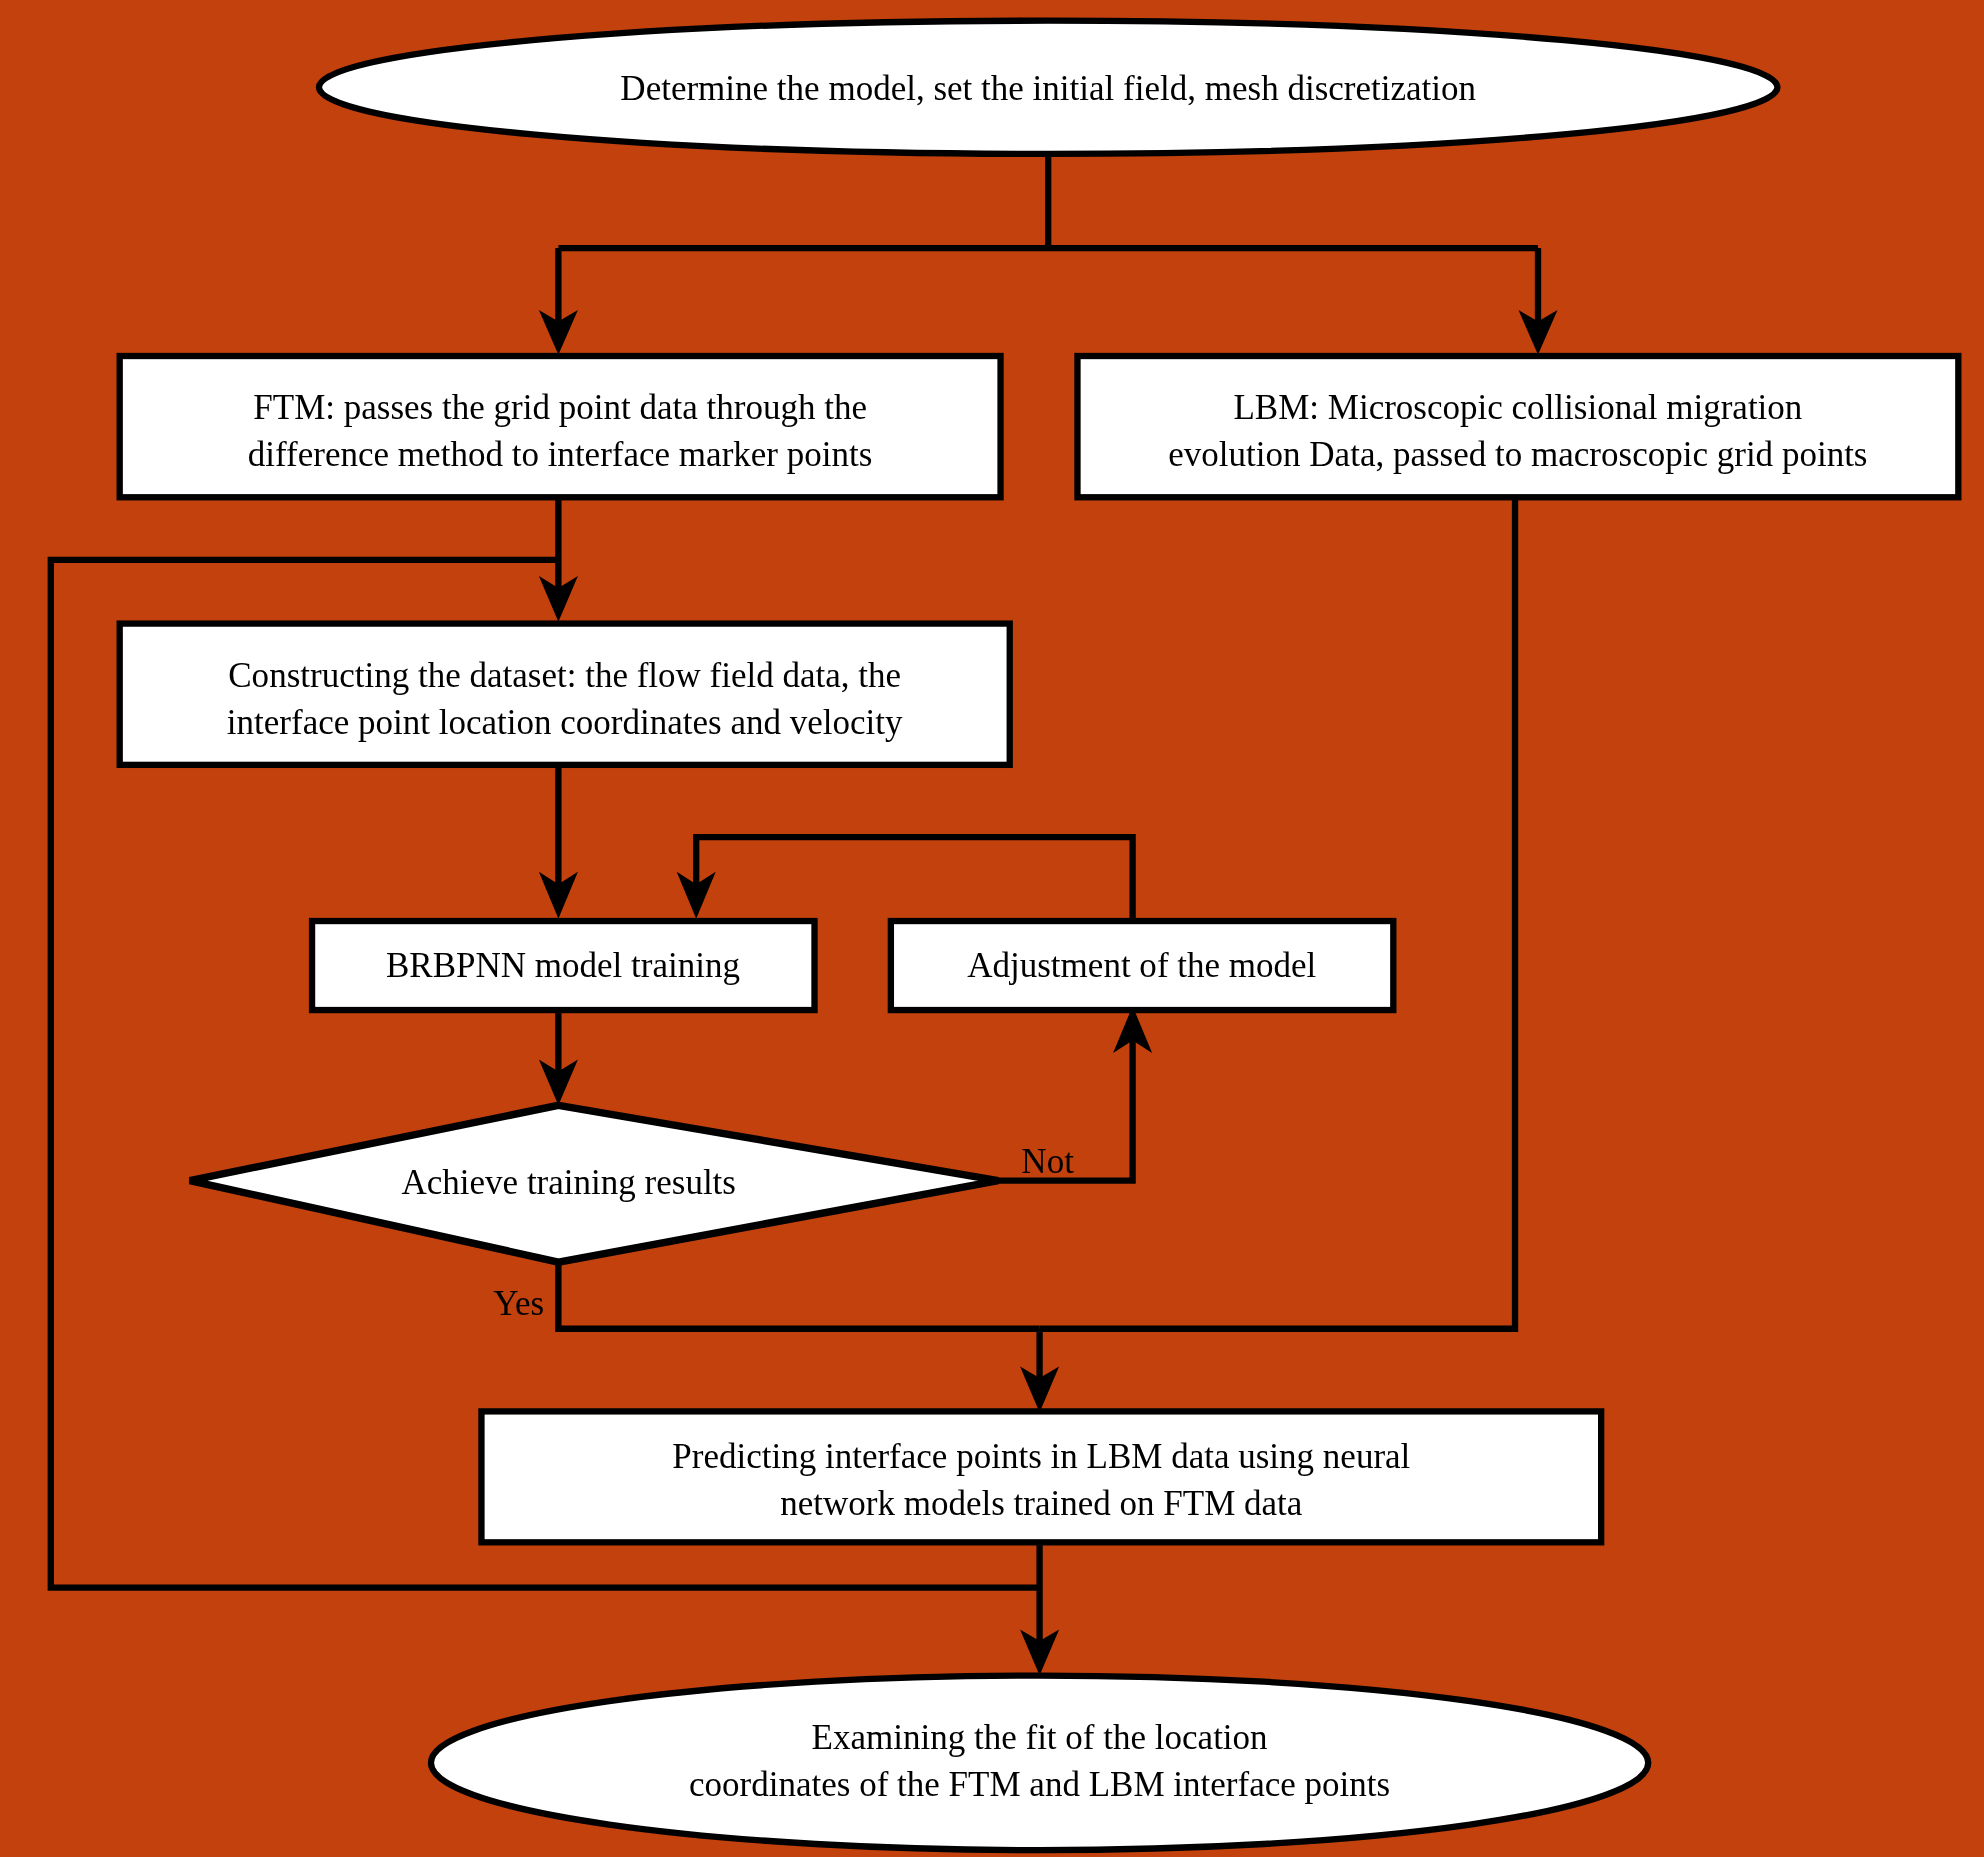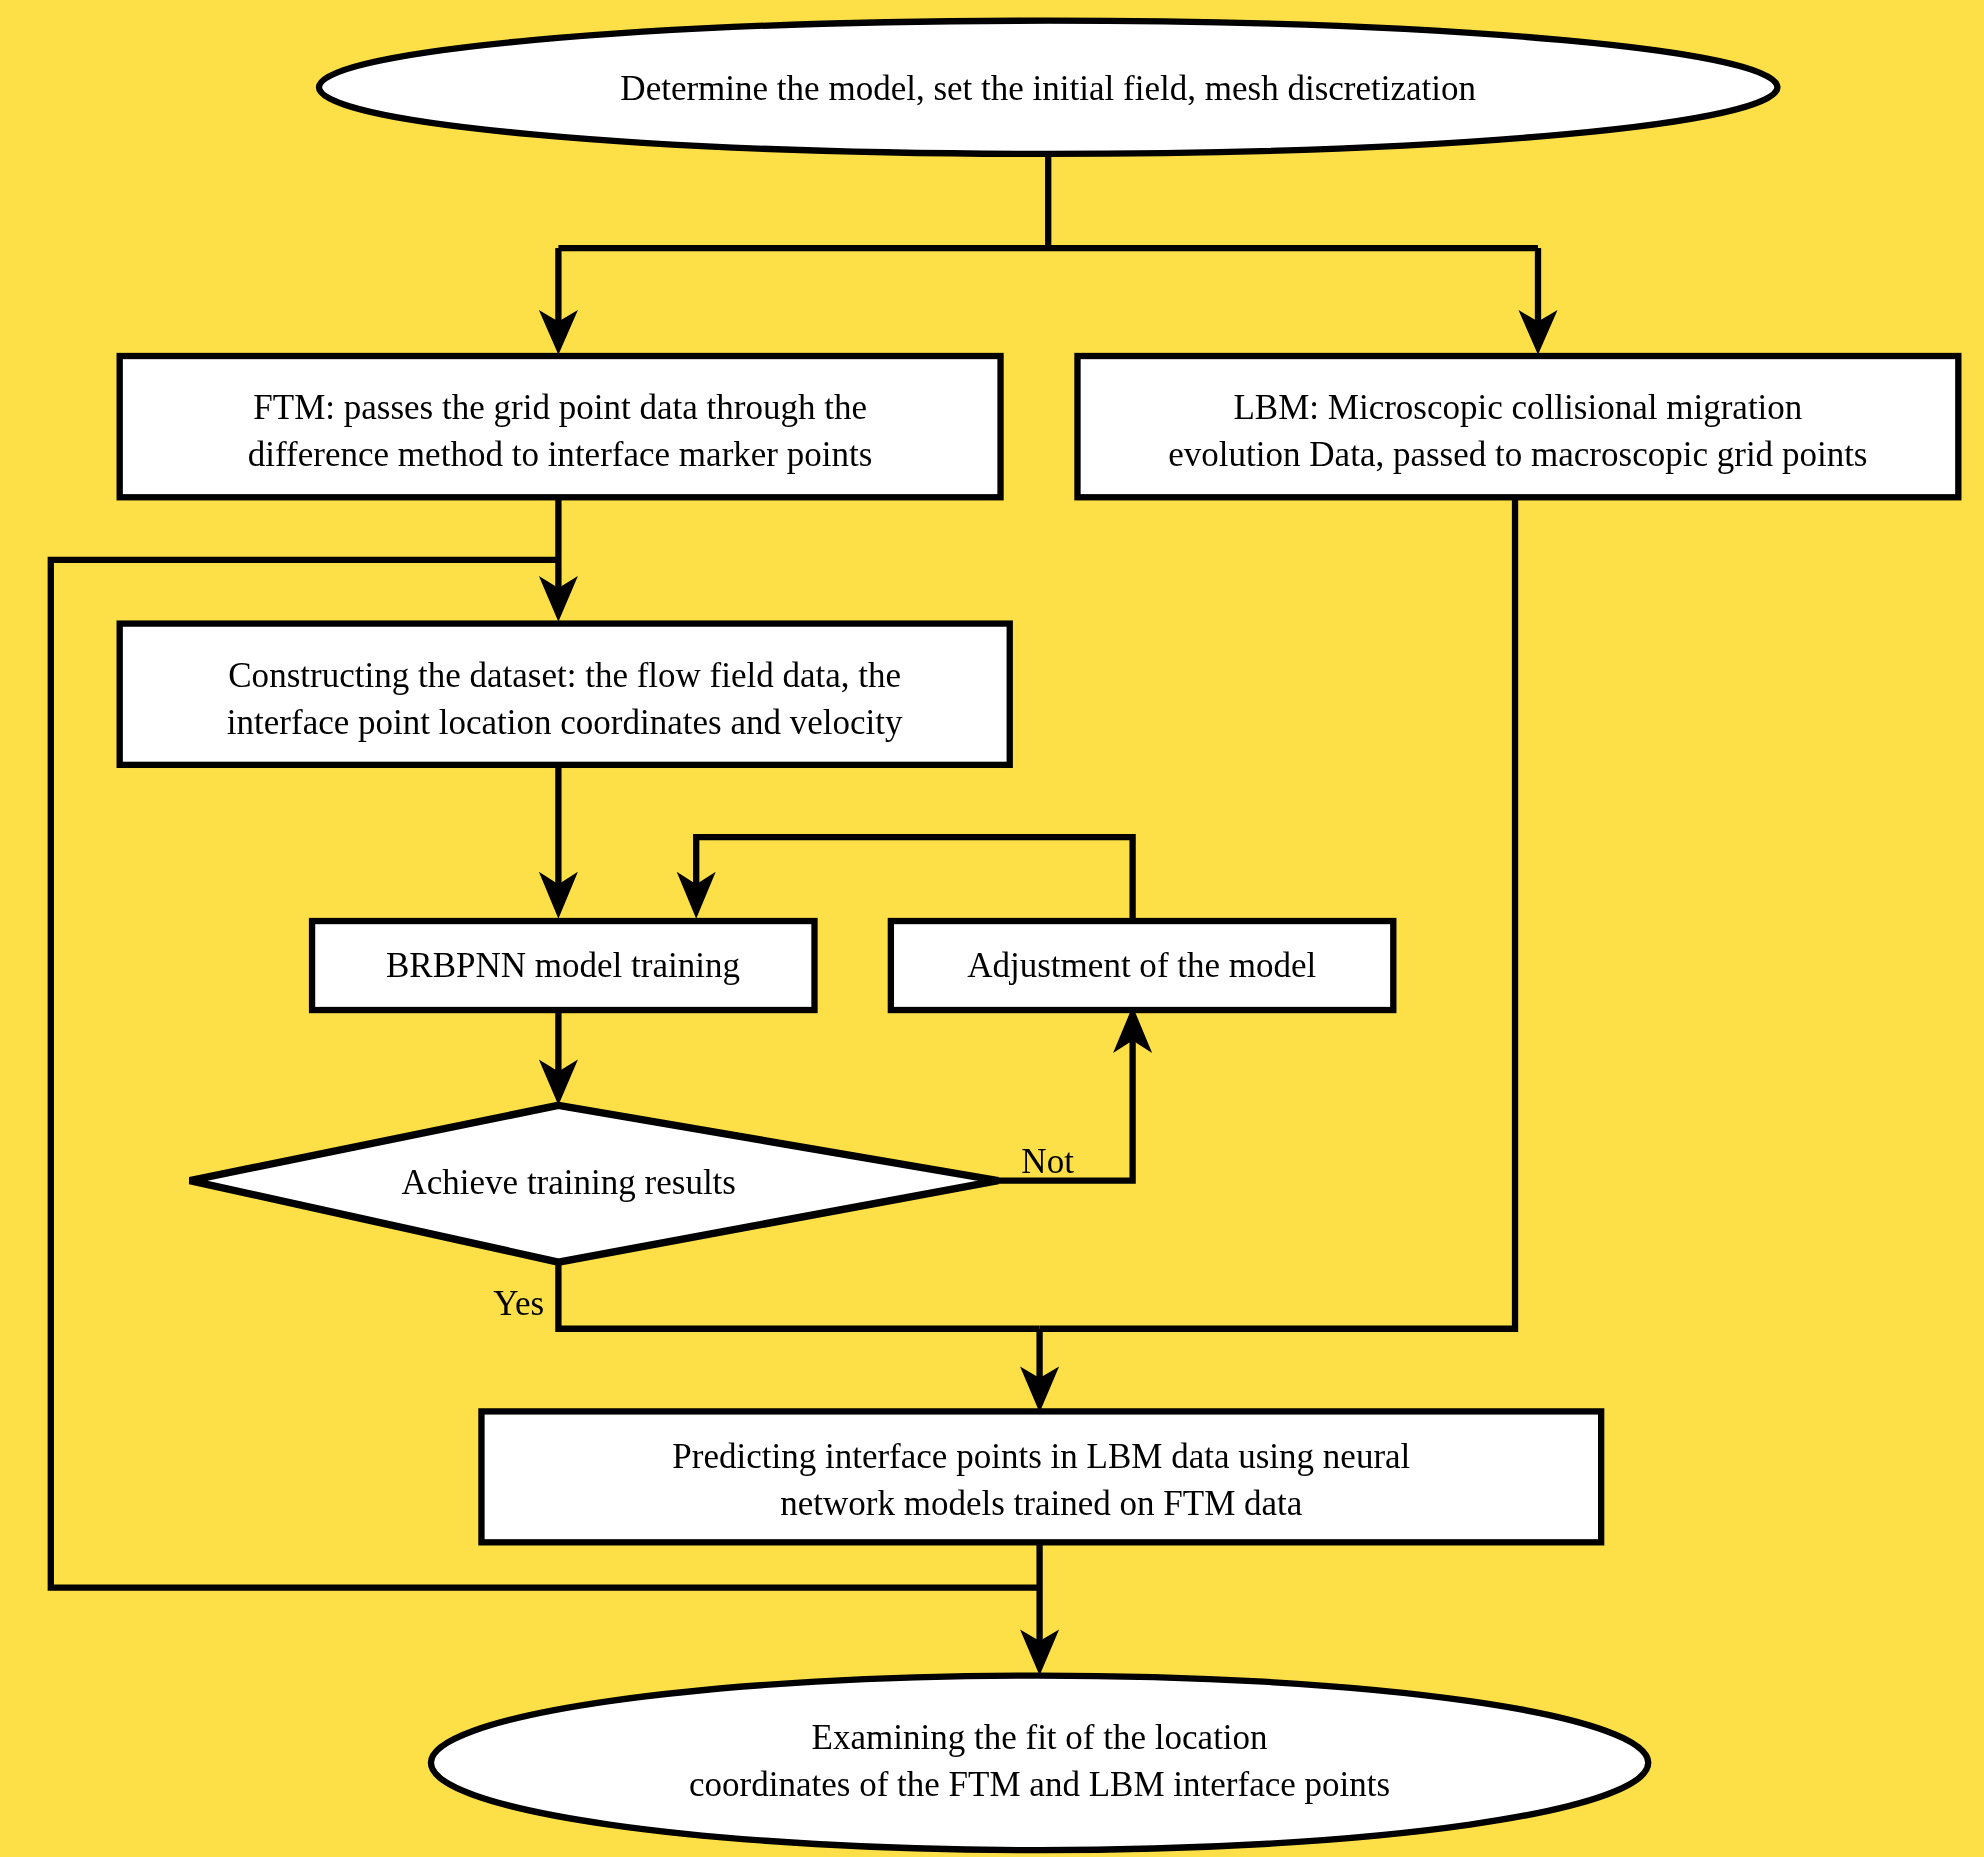--- a/index.html
+++ b/index.html
@@ -4,21 +4,21 @@
 <style>
   html, body {
     margin: 0;
     padding: 0;
     background: #ffffff;
   }
   #flowchart-root {
     position: relative;
     width: 1985px;
     height: 1857px;
-    background: #fde047;
+    background: #c2410c;
     font-family: "Liberation Serif", "DejaVu Serif", serif;
     overflow: hidden;
   }
   svg.fc {
     position: absolute;
     top: 0;
     left: 0;
     width: 1985px;
     height: 1857px;
   }

